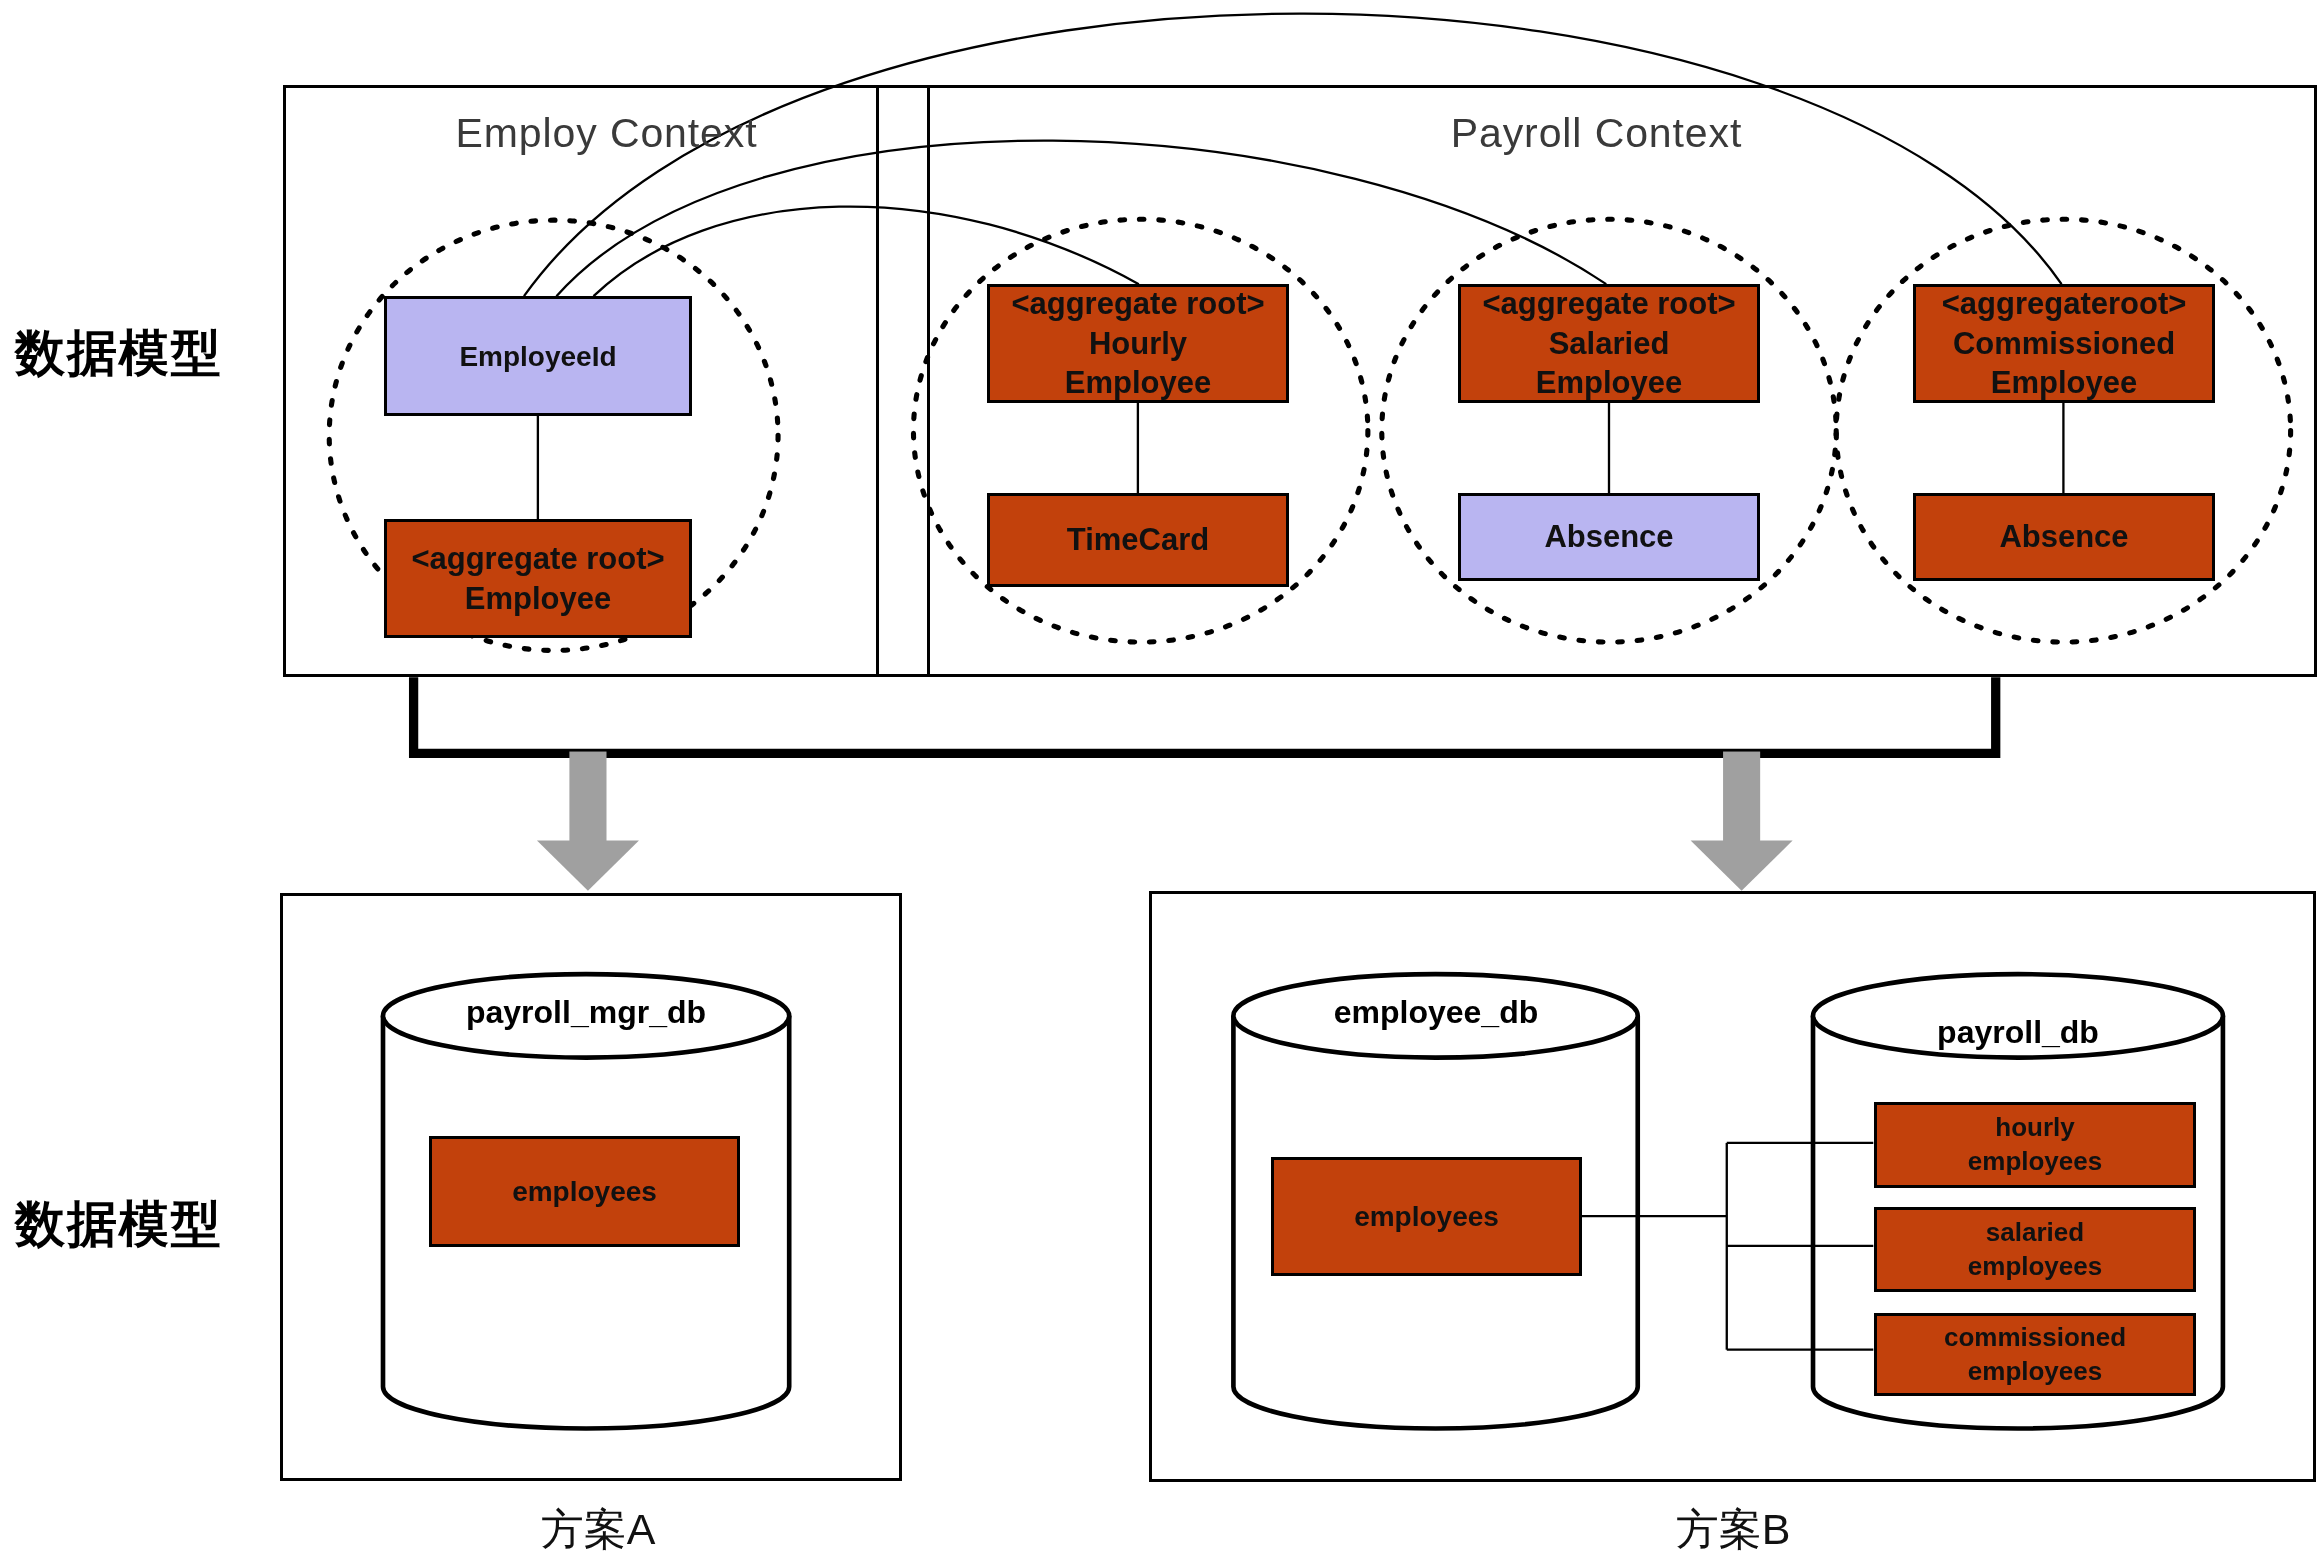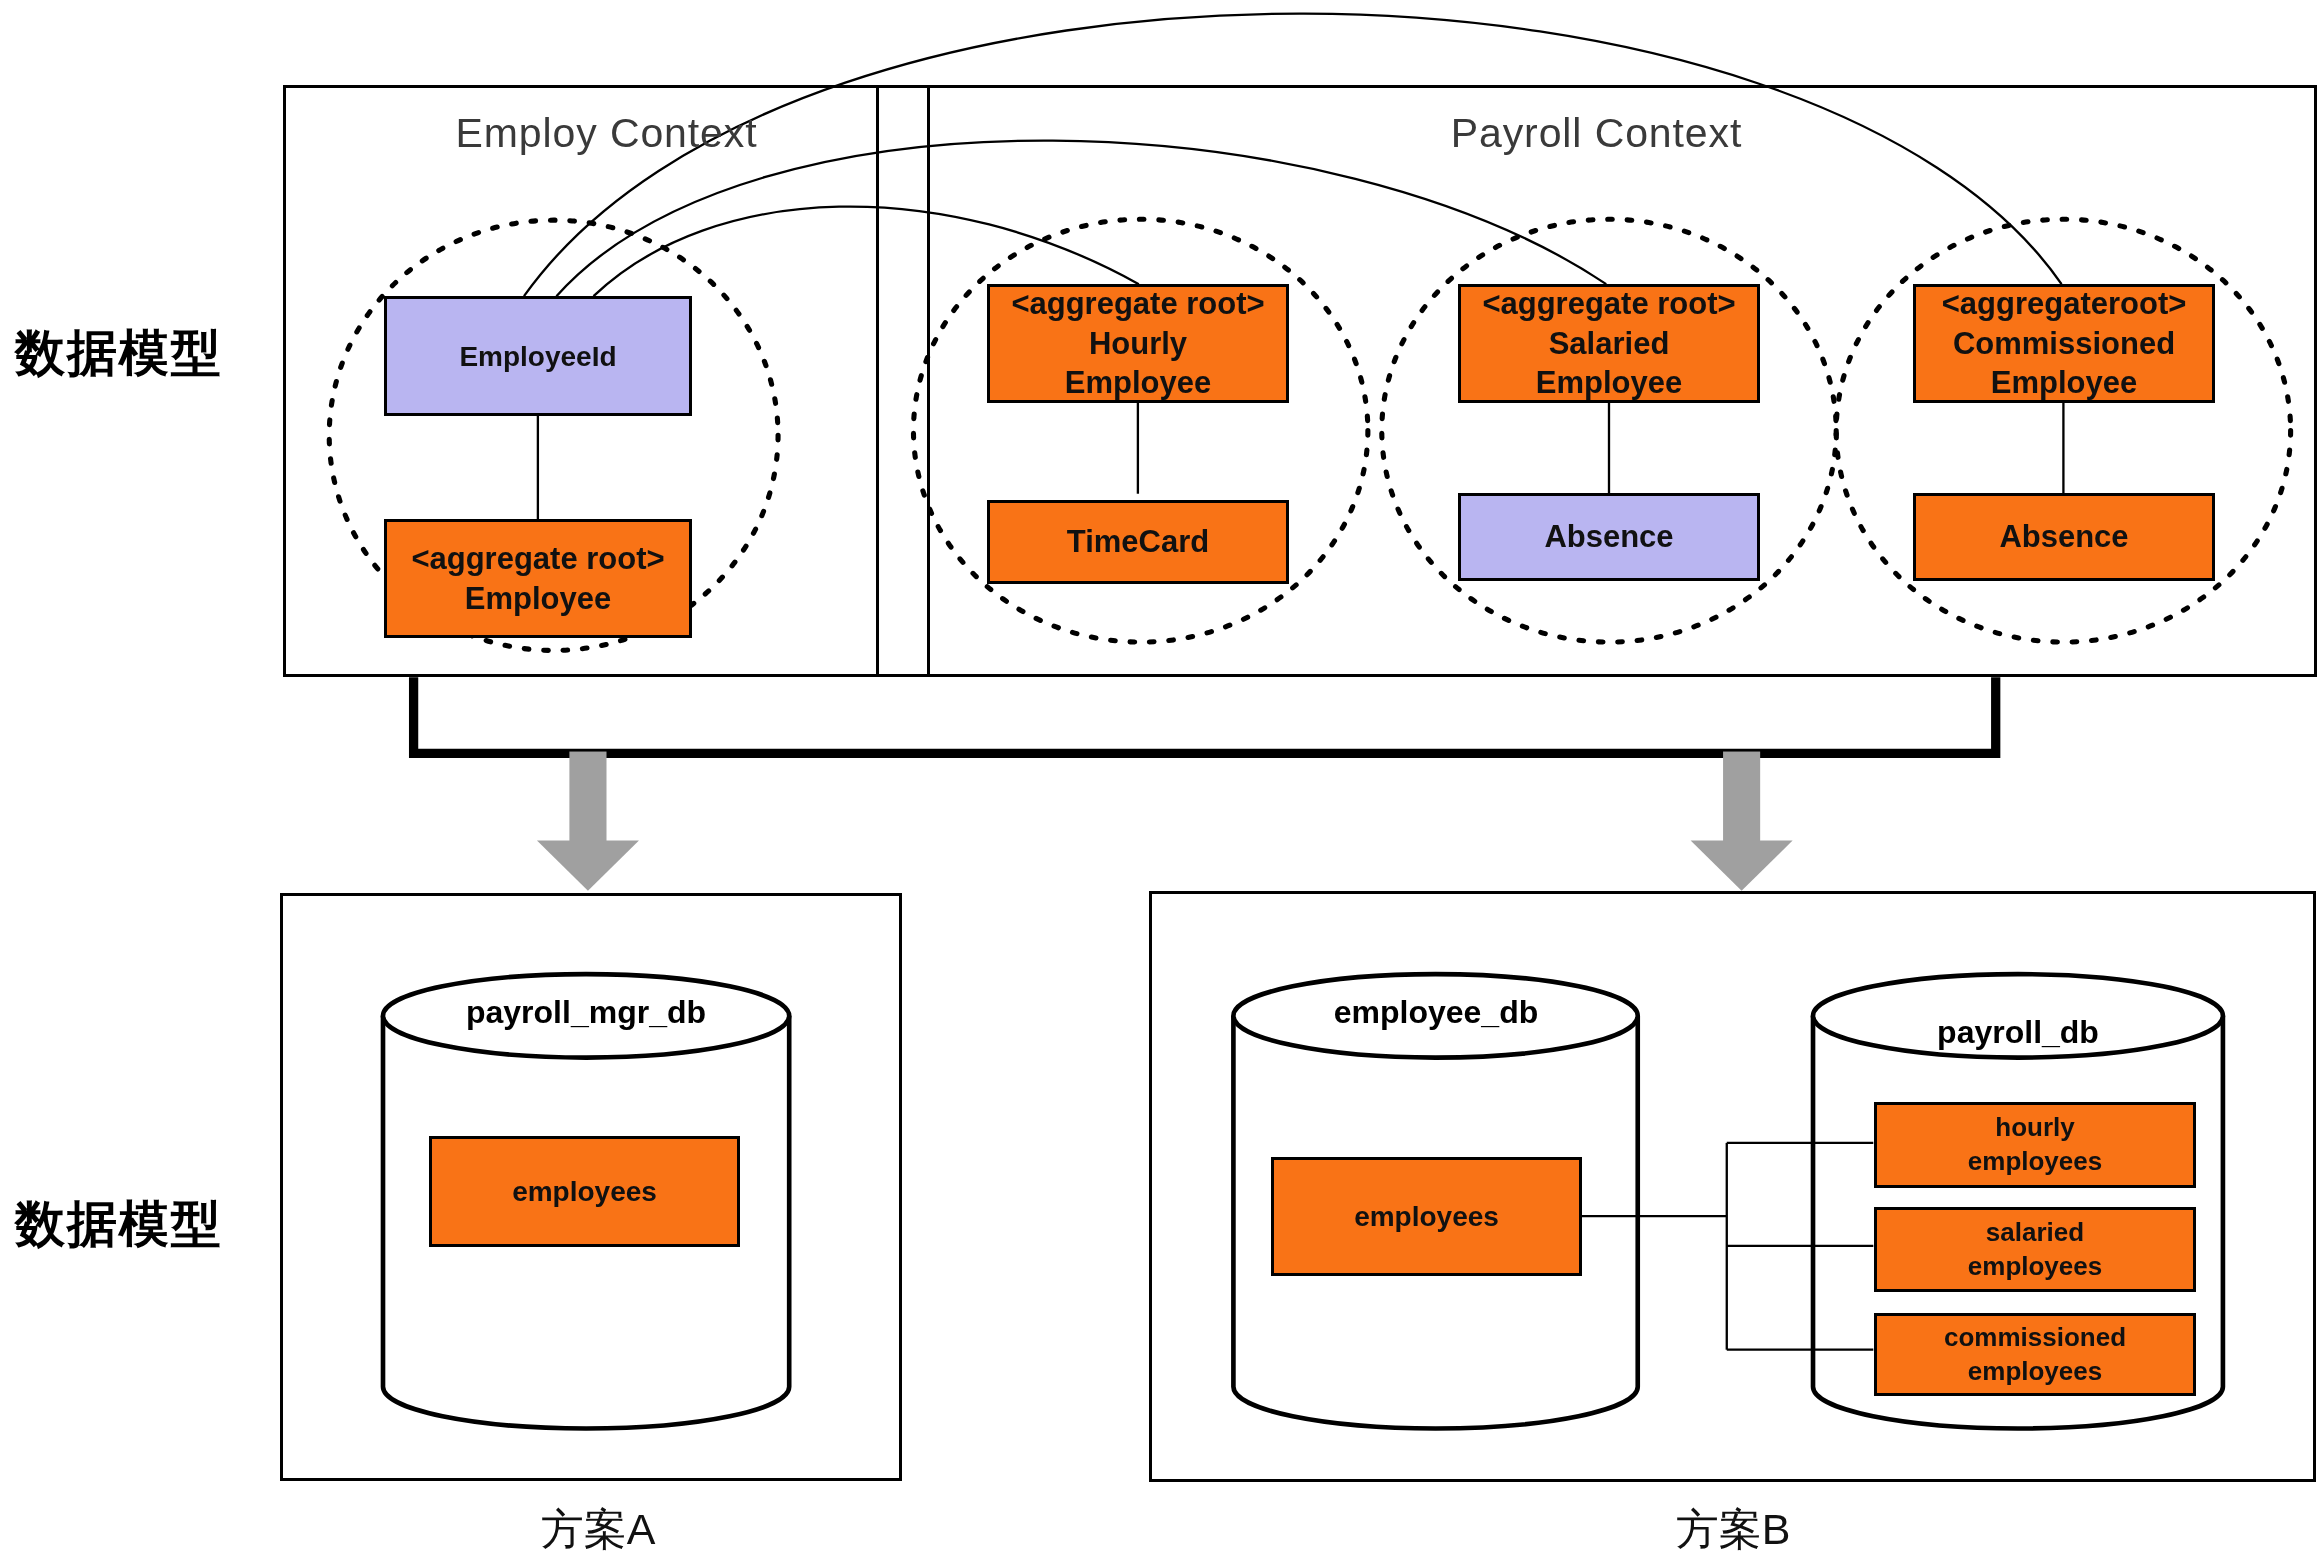--- a/index.html
+++ b/index.html
@@ -15,21 +15,21 @@
   .ctx-title{
     position:absolute;left:0;right:0;top:22px;text-align:center;
     font-size:41px;font-weight:400;color:#3a3a3a;letter-spacing:0.9px;
   }
   .entity{
     position:absolute;box-sizing:border-box;border:3.7px solid #000;
     display:flex;align-items:center;justify-content:center;text-align:center;
     z-index:2;
   }
   .entity span{white-space:pre-line;font-weight:700;color:#111;}
-  .yellow{background:#f97316;}
+  .yellow{background:#c2410c;}
   .purple{background:#b9b5f1;}
   .fs30 span{font-size:28px;line-height:1.25;}
   .fs33 span{font-size:31px;line-height:1.28;}
   .fs28 span{font-size:26px;line-height:1.3;}
   .side-label{
     position:absolute;width:223px;text-align:left;font-size:50px;font-weight:700;
     color:#000;z-index:2;letter-spacing:1.9px;
   }
   .plan-label{
     position:absolute;width:204px;text-align:center;font-size:43px;font-weight:500;
@@ -121,21 +121,21 @@
     <span>&lt;aggregate root&gt;
 Salaried
 Employee</span>
   </div>
   <div class="entity yellow fs33" style="left:1913px;top:284px;width:302px;height:119px;">
     <span>&lt;aggregateroot&gt;
 Commissioned
 Employee</span>
   </div>
 
-  <div class="entity yellow fs33" style="left:987px;top:493px;width:302px;height:84px;margin-top:7px;">
+  <div class="entity yellow fs33" style="left:987px;top:493px;width:302px;height:94px;">
     <span>TimeCard</span>
   </div>
   <div class="entity purple fs33" style="left:1458px;top:493px;width:302px;height:88px;">
     <span>Absence</span>
   </div>
   <div class="entity yellow fs33" style="left:1913px;top:493px;width:302px;height:88px;">
     <span>Absence</span>
   </div>
 
   <div class="ctx-box" style="left:280px;top:893px;width:622px;height:588px;"></div>

